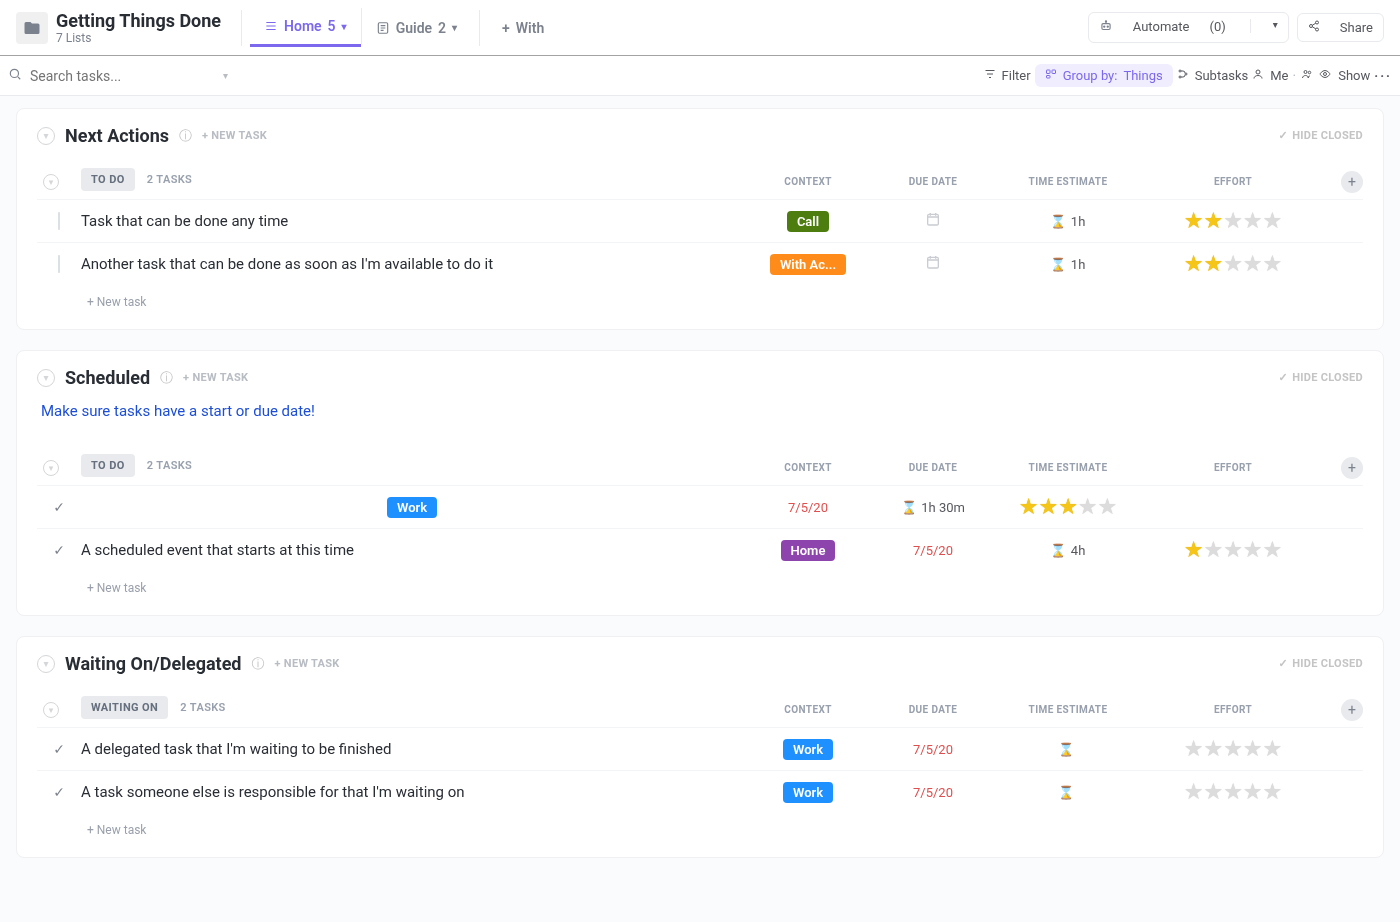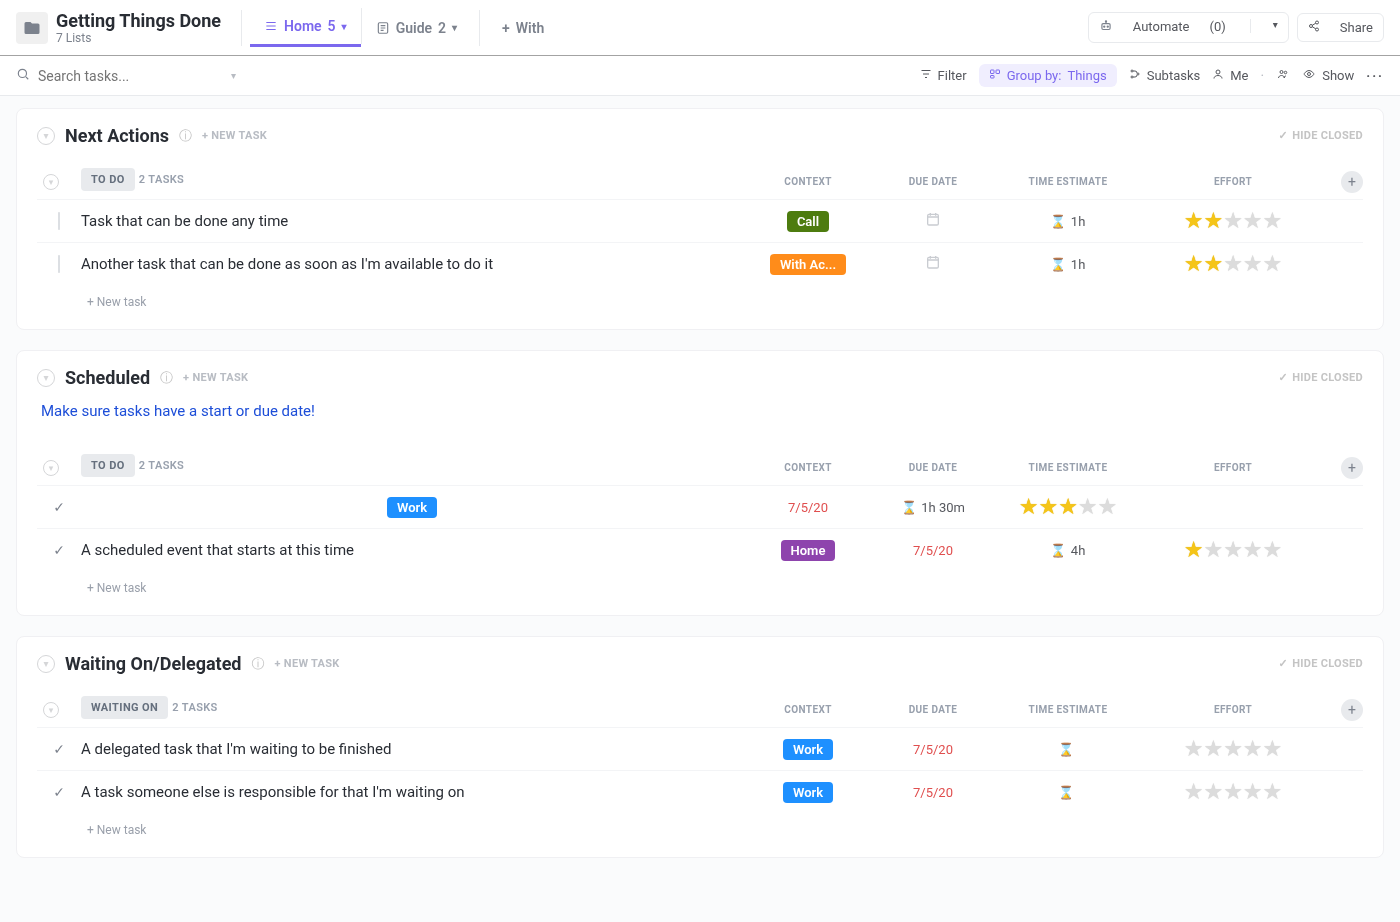--- a/index.html
+++ b/index.html
@@ -9,36 +9,36 @@
   .title-block { display: flex; flex-direction: column; margin-right: 12px; }
   .title { font-size: 18px; font-weight: 700; }
   .subtitle { font-size: 12px; color: #7c828d; }
   .vsep { width: 1px; height: 36px; background: #e8eaed; }
   .tab { display: flex; align-items: center; gap: 6px; padding: 10px 14px; color: #7c828d; font-weight: 600; cursor: pointer; }
   .tab.active { color: #7b68ee; border-bottom: 3px solid #7b68ee; }
   .tab .count { font-weight: 600; }
   .tab .caret { font-size: 10px; }
   .grow { flex: 1; }
   .btn { display: inline-flex; gap: 20px; padding: 6px 10px; border: 1px solid #e8eaed; border-radius: 6px; background: #fff; cursor: pointer; color: #56585e; font-size: 13px; }
-  .toolbar { display: flex; align-items: center; padding: 8px 16px; background: #fff; border-bottom: 1px solid #e8eaed; gap: 12px; }
+  .toolbar { display: flex; align-items: center; padding: 8px 8px; background: #fff; border-bottom: 1px solid #e8eaed; gap: 4px; }
   .search-wrap { display: flex; align-items: center; gap: 8px; color: #7c828d; width: 220px; }
   .search-input { border: none; outline: none; font-size: 14px; color: #7c828d; flex: 1; background: transparent; }
   .tool-item { display: flex; align-items: center; gap: 6px; color: #56585e; cursor: pointer; font-size: 13px; }
   .tool-item.active { color: #7b68ee; background: #f0eefe; padding: 4px 10px; border-radius: 6px; }
   .content { padding: 12px 16px; }
   .section { background: #fff; border: 1px solid #f0f0f3; border-radius: 8px; padding: 16px 20px 20px 20px; margin-bottom: 20px; }
   .section-head { display: flex; align-items: center; gap: 10px; margin-bottom: 6px; }
   .section-title { font-size: 18px; font-weight: 700; }
   .collapse-circle { width:18px; height:18px; border:1.5px solid #d5d6d8; border-radius:50%; display:flex; align-items:center; justify-content:center; color:#d5d6d8; font-size:10px; }
   .info-icon { color:#c4c4c4; font-size:13px; }
   .newtask-link { font-size: 11px; color: #b8bcc3; font-weight: 700; letter-spacing: .3px; cursor: pointer; }
   .hide-closed { margin-left:auto; font-size:11px; color:#c4c4c4; font-weight:700; letter-spacing:.3px; display:flex; align-items:center; gap:4px; cursor:pointer; }
   .section-desc { font-size: 15px; color: #1d4ed8; padding: 8px 0 12px 4px; }
   .group { margin-top: 18px; }
-  .group-head { display:flex; align-items:center; gap:4px; padding: 4px 0 8px 0; }
+  .group-head { display:flex; align-items:center; gap:12px; padding: 4px 0 8px 0; }
   .status-chip { font-size: 11px; font-weight: 700; letter-spacing: .4px; background: #e8eaed; color: #656f7d; padding: 5px 10px; border-radius: 4px; }
   .task-count { font-size: 11px; color: #98a0ad; font-weight:600; letter-spacing:.4px; }
   .col-head { font-size: 10px; color: #98a0ad; font-weight: 700; letter-spacing: .4px; text-align:center; }
   .add-col { width:22px; height:22px; border-radius:50%; background:#e8eaed; color:#7c828d; display:flex; align-items:center; justify-content:center; font-size:14px; cursor:pointer; margin-left:auto; }
   .row { display:grid; grid-template-columns: 44px 1fr 130px 120px 150px 180px 40px; align-items:center; padding: 10px 0; border-top:1px solid #f3f4f6; }
   .headrow { display:grid; grid-template-columns: 44px 1fr 130px 120px 150px 180px 40px; align-items:center; }
   .collapse-circle-sm { width:16px; height:16px; border:1.5px solid #d5d6d8; border-radius:50%; display:flex; align-items:center; justify-content:center; color:#d5d6d8; font-size:9px; margin-left:6px;}
   .status-sq { width:12px; height:12px; border-radius:3px; background:#e8eaed; border:1px solid #dcdfe3; justify-self:center; }
   .check-ic { color:#7c828d; justify-self:center; font-size:14px; }
   .task-name { font-size: 15px; cursor:pointer; }

